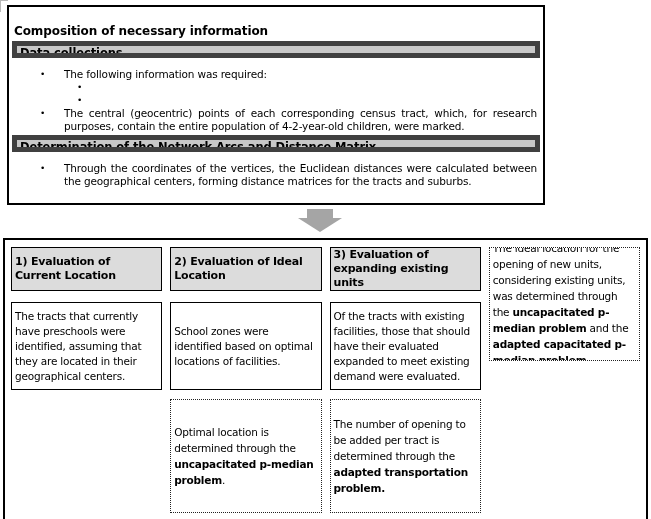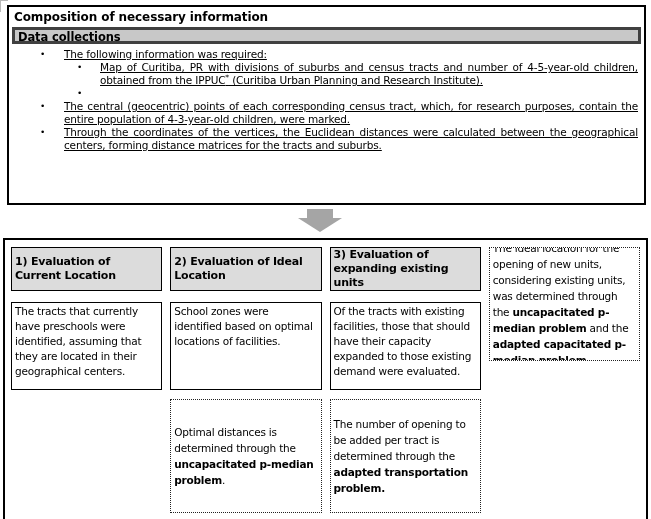--- a/index.html
+++ b/index.html
@@ -7,42 +7,42 @@
     width:651px;height:519px;position:relative;background:#ffffff;
     font-family:"DejaVu Sans","Liberation Sans",sans-serif;color:#000;
     overflow:hidden;
   }
   .corner-artifact{
     position:absolute;left:0;top:0;width:7px;height:11px;
     border-top:1px solid #b8b8b8;border-left:1px solid #b8b8b8;
   }
   
   .top-box{
-    position:absolute;left:7px;top:5px;width:639px;height:200px;
+    position:absolute;left:7px;top:5px;width:538px;height:200px;
     border:2px solid #000;box-sizing:border-box;background:#fff;
-    padding:2px 2px 0 2px;
+    padding:16px 2px 0 2px;
   }
   .panel-title{
     font-weight:bold;font-size:12px;line-height:16px;height:16px;
     padding-left:3px;letter-spacing:-0.1px;
   }
   .gbar{
-    background:#c8c8c8;border:3px solid #404040;box-sizing:border-box;
+    background:#c8c8c8;border:5px solid #404040;box-sizing:border-box;
     font-weight:bold;font-size:11.5px;line-height:15px;height:17px;
-    padding:0 3px;margin:2px 1px 4px 1px;letter-spacing:-0.1px;
+    padding:0 3px;margin:2px 1px 10px 1px;letter-spacing:-0.1px;
     overflow:hidden;
   }
   .brow{
     display:flex;font-size:10.5px;line-height:13px;
     padding-right:4px;letter-spacing:-0.15px;
   }
   .bmark{flex:none;box-sizing:border-box;font-size:9px;}
   .b1 .bmark{width:53px;padding-left:29px;}
   .b2 .bmark{width:89px;padding-left:66px;}
-  .btext{flex:1;text-align:justify;text-decoration:underline;}
+  .btext{flex:1;text-align:justify;}
   .btext.nojust{text-align:left;}
   sup{font-size:7.5px;line-height:0;}
   
   .arrow{position:absolute;left:298px;top:209px;width:44px;height:23px;}
   .arrow .stem{position:absolute;left:9px;top:0;width:26px;height:9px;background:#a5a5a5;}
   .arrow .head{
     position:absolute;left:0;top:9px;width:0;height:0;
     border-left:22px solid transparent;border-right:22px solid transparent;
     border-top:14px solid #a5a5a5;
   }
@@ -54,21 +54,21 @@
   }
   .cols{display:grid;grid-template-columns:repeat(4,1fr);column-gap:8px;}
   .hbox{
     height:44px;background:#dcdcdc;border:1.5px solid #000;box-sizing:border-box;
     display:flex;align-items:center;padding:1px 3px;margin-bottom:11px;
     font-weight:bold;font-size:11px;line-height:14px;letter-spacing:-0.2px;
     overflow:hidden;
   }
   .mbox{
     height:88px;border:1.5px solid #000;box-sizing:border-box;
-    display:flex;align-items:flex-start;padding:1px 3px;margin-bottom:9px;
+    display:flex;align-items:center;padding:1px 3px;margin-bottom:9px;
     font-size:10.5px;line-height:15px;letter-spacing:-0.2px;overflow:hidden;
   }
   .dbox{
     height:114px;border:1px dotted #222;box-sizing:border-box;
     display:flex;align-items:center;padding:1px 3px;
     font-size:10.5px;line-height:16px;letter-spacing:-0.2px;overflow:hidden;
   }
   .bseg{font-weight:bold;}
 </style>
 </head>
@@ -79,31 +79,31 @@
 <div class="top-box">
   <div class="panel-title">Composition of necessary information</div>
 
   <div class="gbar">Data collections</div>
   <div class="brow b1">
     <span class="bmark">•</span>
     <div class="btext nojust">The following information was required:</div>
   </div>
   <div class="brow b2">
     <span class="bmark">•</span>
-    <div class="btext"><span>Map of Curitiba, PR with divisions of suburbs and census tracts and number of 4-5-year-old children, obtained from the IPPUC</span><sup>*</sup><span> (Curitiba Urban Planning and Research Institute).</span></div>
   </div>
   <div class="brow b2">
     <span class="bmark">•</span>
   </div>
 
   <div class="brow b1">
     <span class="bmark">•</span>
-    <div class="btext">The central (geocentric) points of each corresponding census tract, which, for research purposes, contain the entire population of 4-3-year-old children, were marked.</div>
+    <div class="btext">The central (geocentric) points of each corresponding census tract, which, for research purposes, contain the entire population of 4-2-year-old children, were marked.</div>
   </div>
 
+  <div class="gbar">Determination of the Network Arcs and Distance Matrix</div>
   <div class="brow b1">
     <span class="bmark">•</span>
     <div class="btext">Through the coordinates of the vertices, the Euclidean distances were calculated between the geographical centers, forming distance matrices for the tracts and suburbs.</div>
   </div>
 </div>
 
 <div class="arrow">
   <div class="stem"></div>
   <div class="head"></div>
 </div>
@@ -121,30 +121,30 @@
     </div>
 
     <div class="col">
       <div class="hbox">
         <div>2) Evaluation of Ideal Location</div>
       </div>
       <div class="mbox">
         <div>School zones were identified based on optimal locations of facilities.</div>
       </div>
       <div class="dbox">
-        <div><span>Optimal distances is determined through the </span><span class="bseg">uncapacitated p-median problem</span><span>.</span></div>
+        <div><span>Optimal location is determined through the </span><span class="bseg">uncapacitated p-median problem</span><span>.</span></div>
       </div>
     </div>
 
     <div class="col">
       <div class="hbox">
         <div>3) Evaluation of expanding existing units</div>
       </div>
       <div class="mbox">
-        <div>Of the tracts with existing facilities, those that should have their capacity expanded to those existing demand were evaluated.</div>
+        <div>Of the tracts with existing facilities, those that should have their evaluated expanded to meet existing demand were evaluated.</div>
       </div>
       <div class="dbox">
         <div><span>The number of opening to be added per tract is determined through the </span><span class="bseg">adapted transportation problem.</span></div>
       </div>
     </div>
 
     <div class="col">
       <div class="dbox">
         <div><span>The ideal location for the opening of new units, considering existing units, was determined through the </span><span class="bseg">uncapacitated p-median problem</span><span> and the </span><span class="bseg">adapted capacitated p-median problem.</span></div>
       </div>

